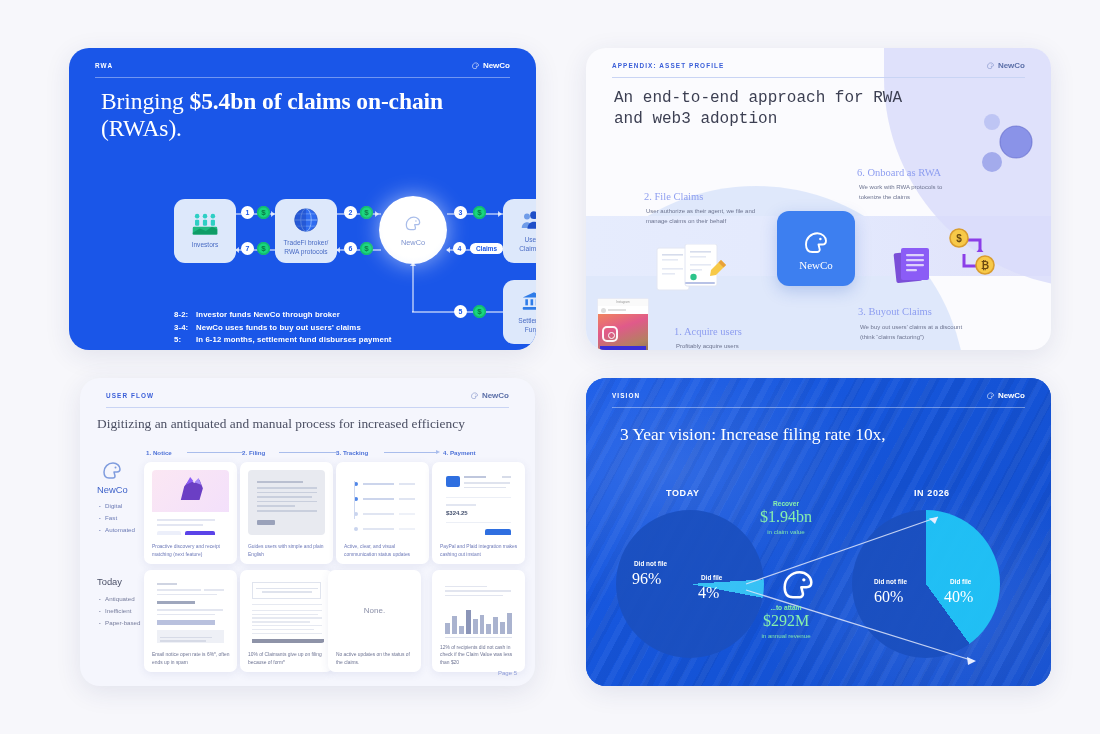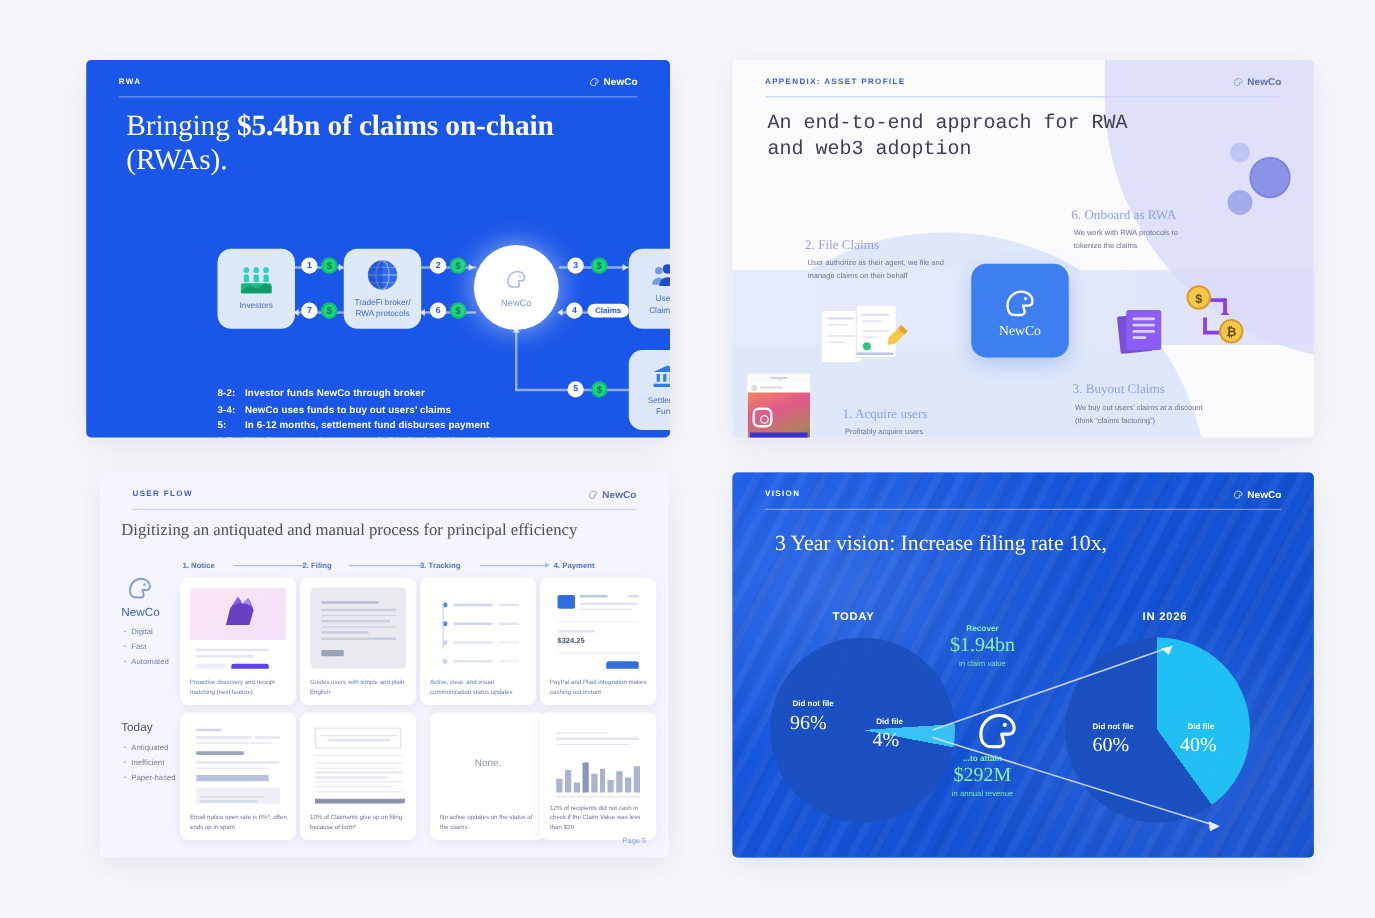--- a/index.html
+++ b/index.html
@@ -6,21 +6,21 @@
   html, body {
     width: 1100px; height: 734px;
     background: #f7f7fb;
     font-family: "Liberation Sans", sans-serif;
     overflow: hidden;
   }
   .canvas { position: relative; width: 1100px; height: 734px; }
 
   .slide {
     position: absolute;
-    border-radius: 4px;
+    border-radius: 20px;
     overflow: hidden;
     box-shadow: 0 6px 26px rgba(40,50,110,.10);
   }
   
   #slide1 { left: 69px; top: 48px; width: 467px; height: 302px; background: #1a56e8; }
   #slide2 { left: 586px; top: 48px; width: 465px; height: 302px; background: #fbfbfe; }
   #slide3 { left: 80px; top: 378px; width: 455px; height: 308px; background: #f5f6fd; }
   #slide4 { left: 586px; top: 378px; width: 465px; height: 308px; background: #1658e0; }
 
   .hdr { position:absolute; left: 26px; right: 26px; top: 14px; height: 18px; }
@@ -422,21 +422,21 @@
       <div class="rule"></div>
       <div class="brand">
         <svg class="logo-mini" viewBox="0 0 24 24">
           <path d="M4 14c0-5 4-9 9-9 4 0 7 3 7 6 0 2-1 3-3 3h-3l1 4c0 1-1 2-2 2H9c-3 0-5-2-5-6z" fill="none" stroke="#7d8ec8" stroke-width="1.6" stroke-linejoin="round"></path>
           <circle cx="15.5" cy="9.5" r="1" fill="#7d8ec8"></circle>
         </svg>
         <span>NewCo</span>
       </div>
     </div>
 
-    <div class="s3-title">Digitizing an antiquated and manual process for principal efficiency</div>
+    <div class="s3-title">Digitizing an antiquated and manual process for increased efficiency</div>
 
     <div class="s3-phase" style="left:66px">1. Notice</div>
     <div class="s3-phase-line" style="left:107px;width:56px"></div>
     <div class="s3-phase" style="left:162px">2. Filing</div>
     <div class="s3-phase-line" style="left:199px;width:58px"></div>
     <div class="s3-phase" style="left:256px">3. Tracking</div>
     <div class="s3-phase-line" style="left:304px;width:52px"></div>
     <div class="s3-arrow" style="left:356px"></div>
     <div class="s3-phase" style="left:363px">4. Payment</div>
 
@@ -576,21 +576,21 @@
         <div style="height:1.3px;width:58px;background:#e6e9f1;margin:2.5px 0"></div>
         <div style="height:1.3px;width:70px;background:#e6e9f1;margin:2.5px 0"></div>
         <div style="height:1.3px;width:62px;background:#e6e9f1;margin:2.5px 0"></div>
         <div style="height:1.3px;width:70px;background:#e6e9f1;margin:2.5px 0"></div>
         <div style="height:4px;width:72px;background:#8e93a8;margin-top:5px"></div>
 
       </div>
       <div class="cap">10% of Claimants give up on filing because of form*</div>
     </div>
 
-    <div class="card today" style="left:264px;top:192px;width:93px;height:102px">
+    <div class="card today" style="left:248px;top:192px;width:93px;height:102px">
       <div class="thumb" style="background:#fff;display:flex;align-items:center;justify-content:center">
         <div style="font-size:8px;color:#8b90a8;font-family:'Liberation Sans',sans-serif">None.</div>
       </div>
       <div class="cap">No active updates on the status of the claims.</div>
     </div>
 
     <div class="card today" style="left:352px;top:192px;width:93px;height:102px">
       <div class="thumb" style="background:#fff;padding:5px">
         <div style="height:1.4px;width:42px;background:#e2e5ef;margin:3px 0"></div>
         <div style="height:1.4px;width:66px;background:#e2e5ef;margin:3px 0"></div>

